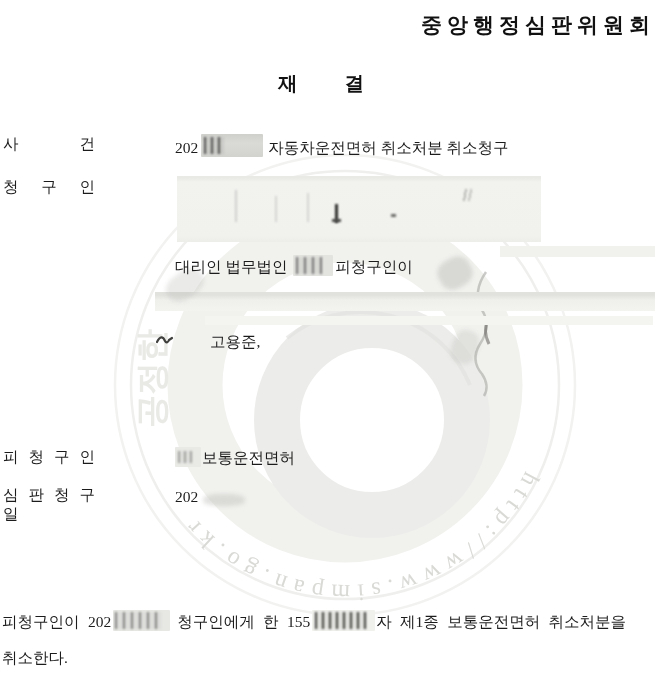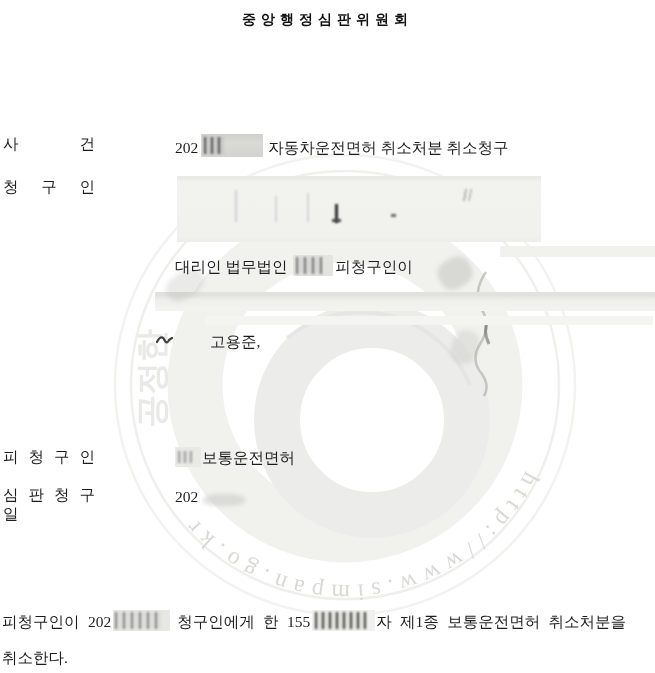--- a/index.html
+++ b/index.html
@@ -4,21 +4,21 @@
 <style>
   html,body { margin:0; padding:0; background:#ffffff; }
   .page {
     position:relative; width:655px; height:673px; background:#ffffff;
     overflow:hidden;
     font-family:"Liberation Serif","DejaVu Serif",serif;
     color:#1c1c1c;
   }
   .abs { position:absolute; }
   .hd { font-family:"Liberation Sans","DejaVu Sans",sans-serif; font-weight:bold; color:#111; }
-  .title { top:11px; left:0; width:100%; text-align:center; font-size:14px; letter-spacing:5px; }
+  .title { top:11px; left:0; width:100%; text-align:right; font-size:21px; letter-spacing:5px; }
   .h2 { font-size:19.5px; text-align:justify; text-align-last:justify; line-height:23px; }
   .h2-jae { top:72px; left:278px; width:86px; }
   .h2-ju  { top:549px; left:272px; width:108px; }
   .lbl { left:3px; width:92px; font-size:15.5px; line-height:19px;
          text-align:justify; text-align-last:justify; white-space:normal; }
   .val { left:175px; font-size:15.5px; line-height:19px; white-space:nowrap; }
   .rowtext { font-size:15.5px; line-height:19px; white-space:nowrap; }
 
   
   .wm { left:0; top:0; width:655px; height:673px; pointer-events:none; }
@@ -102,20 +102,21 @@
   </svg>
 
   <div class="abs band2"></div>
   <div class="abs band1"></div>
   <div class="abs band3"></div>
   <div class="smudge sm-a"></div>
   <div class="smudge sm-b"></div>
   <div class="smudge sm-d"></div>
 
   <div class="abs hd title">중앙행정심판위원회</div>
+  <div class="abs hd h2 h2-jae">재 결</div>
 
   <div class="abs lbl" style="top:134px;">사 건</div>
   <div class="abs val" style="top:134px;">
     <span>202</span><span class="redact r-case"></span><span>자동차운전면허 취소처분 취소청구</span>
   </div>
 
   <div class="abs lbl" style="top:177px;">청 구 인</div>
   <div class="abs claim-box">
     <div class="mk mk4"></div>
     <div class="mk mk5"></div>

